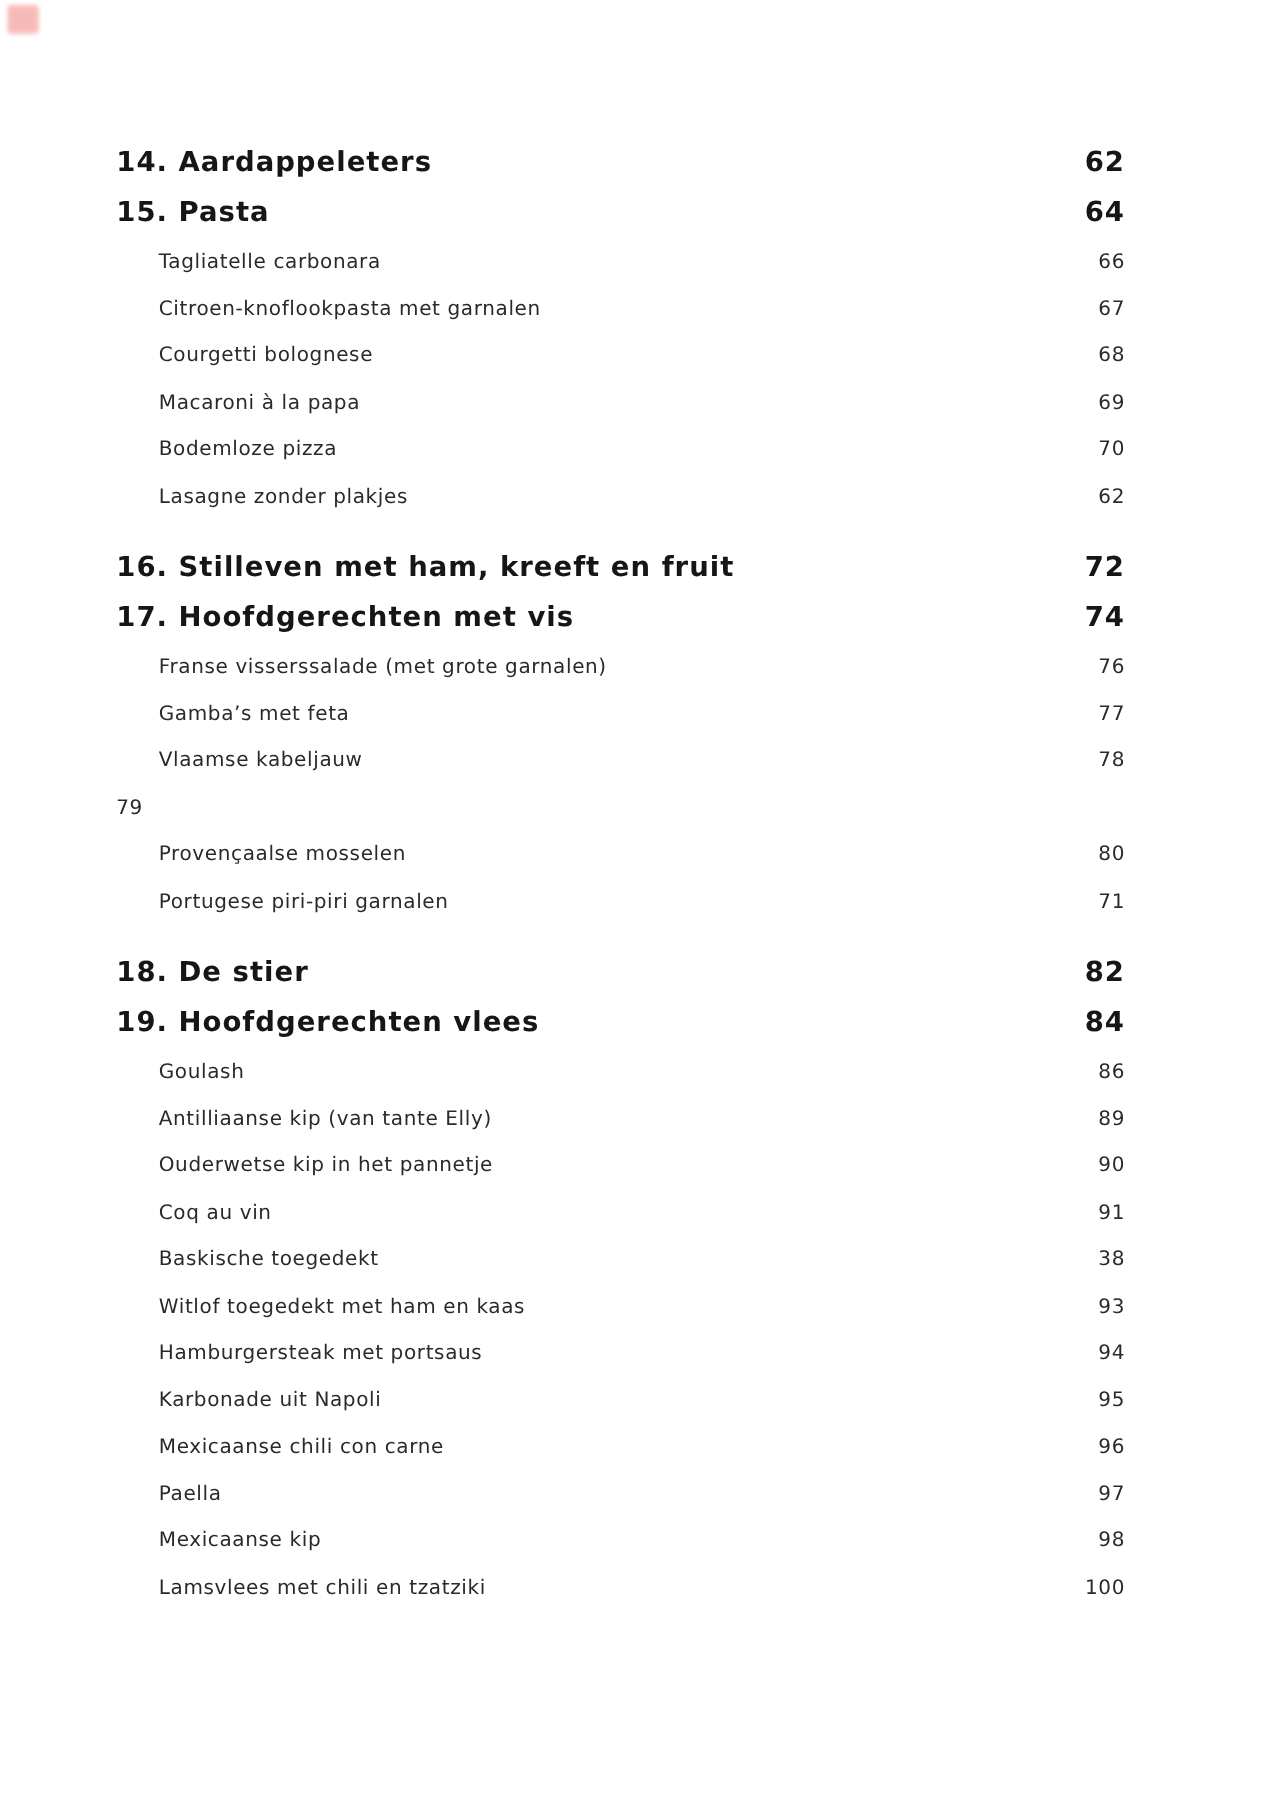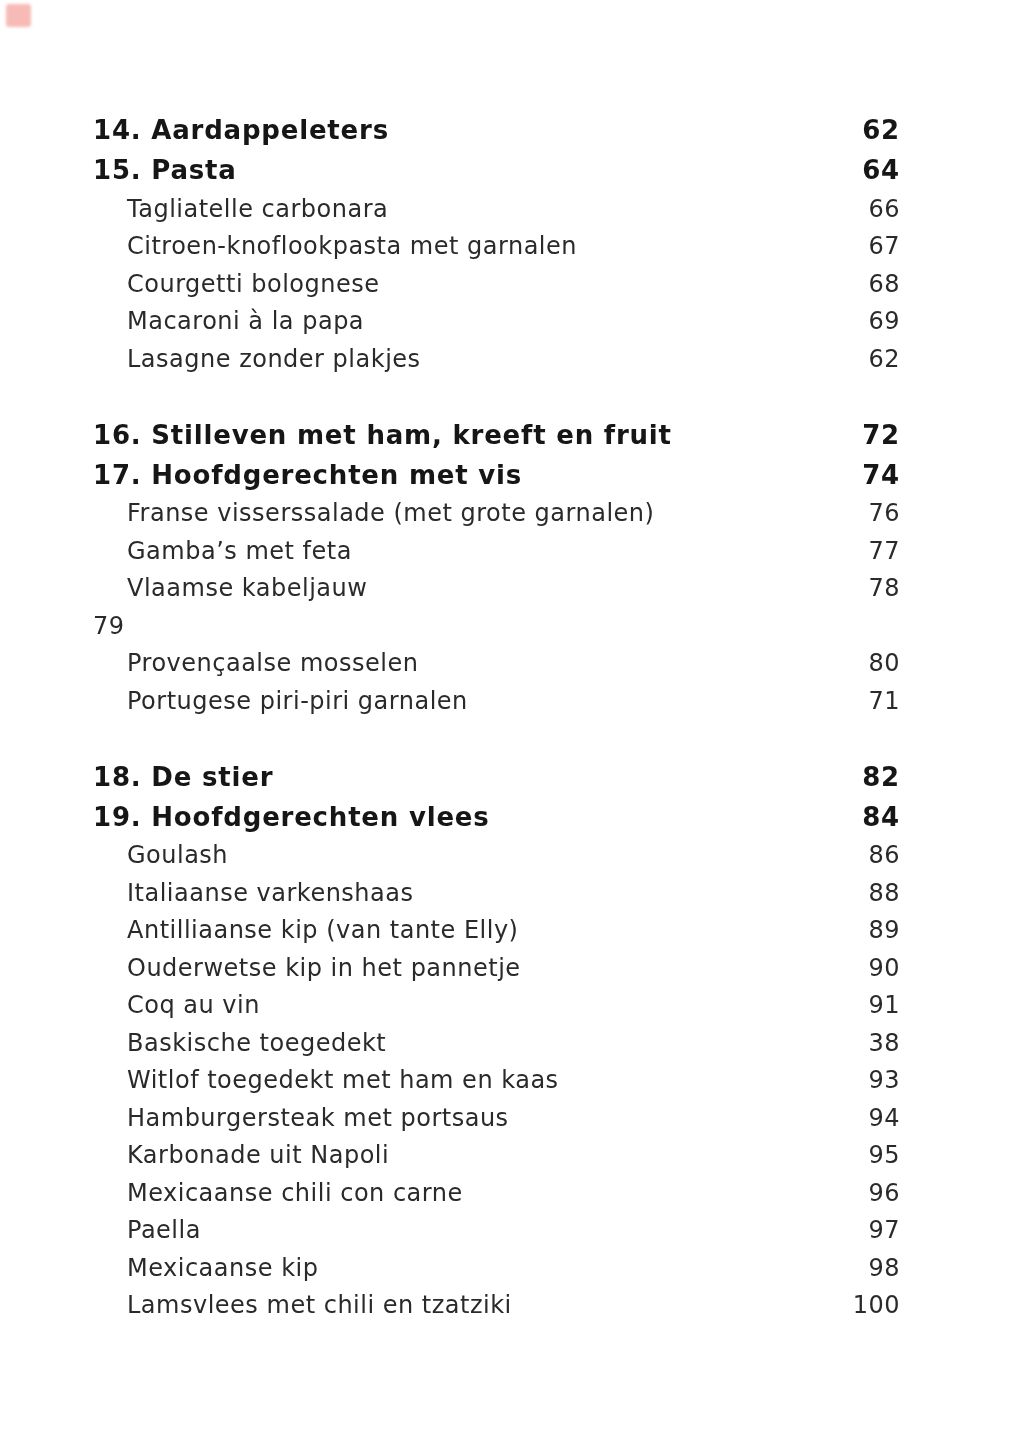--- a/index.html
+++ b/index.html
@@ -26,42 +26,42 @@
     opacity: 0.45;
     filter: blur(1.5px);
   }
   #toc {
     position: absolute;
     left: 93px;
     top: 110px;
     width: 807px; 
   }
   .group + .group {
-    margin-top: 37px;
+    margin-top: 19px;
   }
   .row {
     display: flex;
     justify-content: space-between;
     align-items: center;
     height: 37.5px;
-    font-size: 24px;
+    font-size: 16px;
     letter-spacing: 0.5px;
     color: #2a2a2a;
   }
   .row .title {
     padding-left: 34px;
     white-space: nowrap;
   }
   .row .page {
     white-space: nowrap;
     text-align: center;
   }
   .row.bold {
     height: 40px;
-    font-size: 26px;
+    font-size: 22px;
     font-weight: bold;
     letter-spacing: 0.8px;
     color: #161616;
     gap: 20px;
   }
   .row.bold .title {
     padding-left: 0;
   }
 </style>
 </head>
@@ -94,20 +94,24 @@
   <div class="row">
     <span class="title">Courgetti bolognese</span>
     <span class="page">68</span>
   </div>
 
   <div class="row">
     <span class="title">Macaroni à la papa</span>
     <span class="page">69</span>
   </div>
 
+  <div class="row">
+    <span class="title">Bodemloze pizza</span>
+    <span class="page">70</span>
+  </div>
 
   <div class="row">
     <span class="title">Lasagne zonder plakjes</span>
     <span class="page">62</span>
   </div>
 </section>
       <section class="group">
   <div class="row bold">
     <span class="title">16. Stilleven met ham, kreeft en fruit</span>
     <span class="page">72</span>
@@ -156,24 +160,20 @@
   <div class="row bold">
     <span class="title">19. Hoofdgerechten vlees</span>
     <span class="page">84</span>
   </div>
 
   <div class="row">
     <span class="title">Goulash</span>
     <span class="page">86</span>
   </div>
 
-  <div class="row">
-    <span class="title">Italiaanse varkenshaas</span>
-    <span class="page">88</span>
-  </div>
 
   <div class="row">
     <span class="title">Antilliaanse kip (van tante Elly)</span>
     <span class="page">89</span>
   </div>
 
   <div class="row">
     <span class="title">Ouderwetse kip in het pannetje</span>
     <span class="page">90</span>
   </div>

